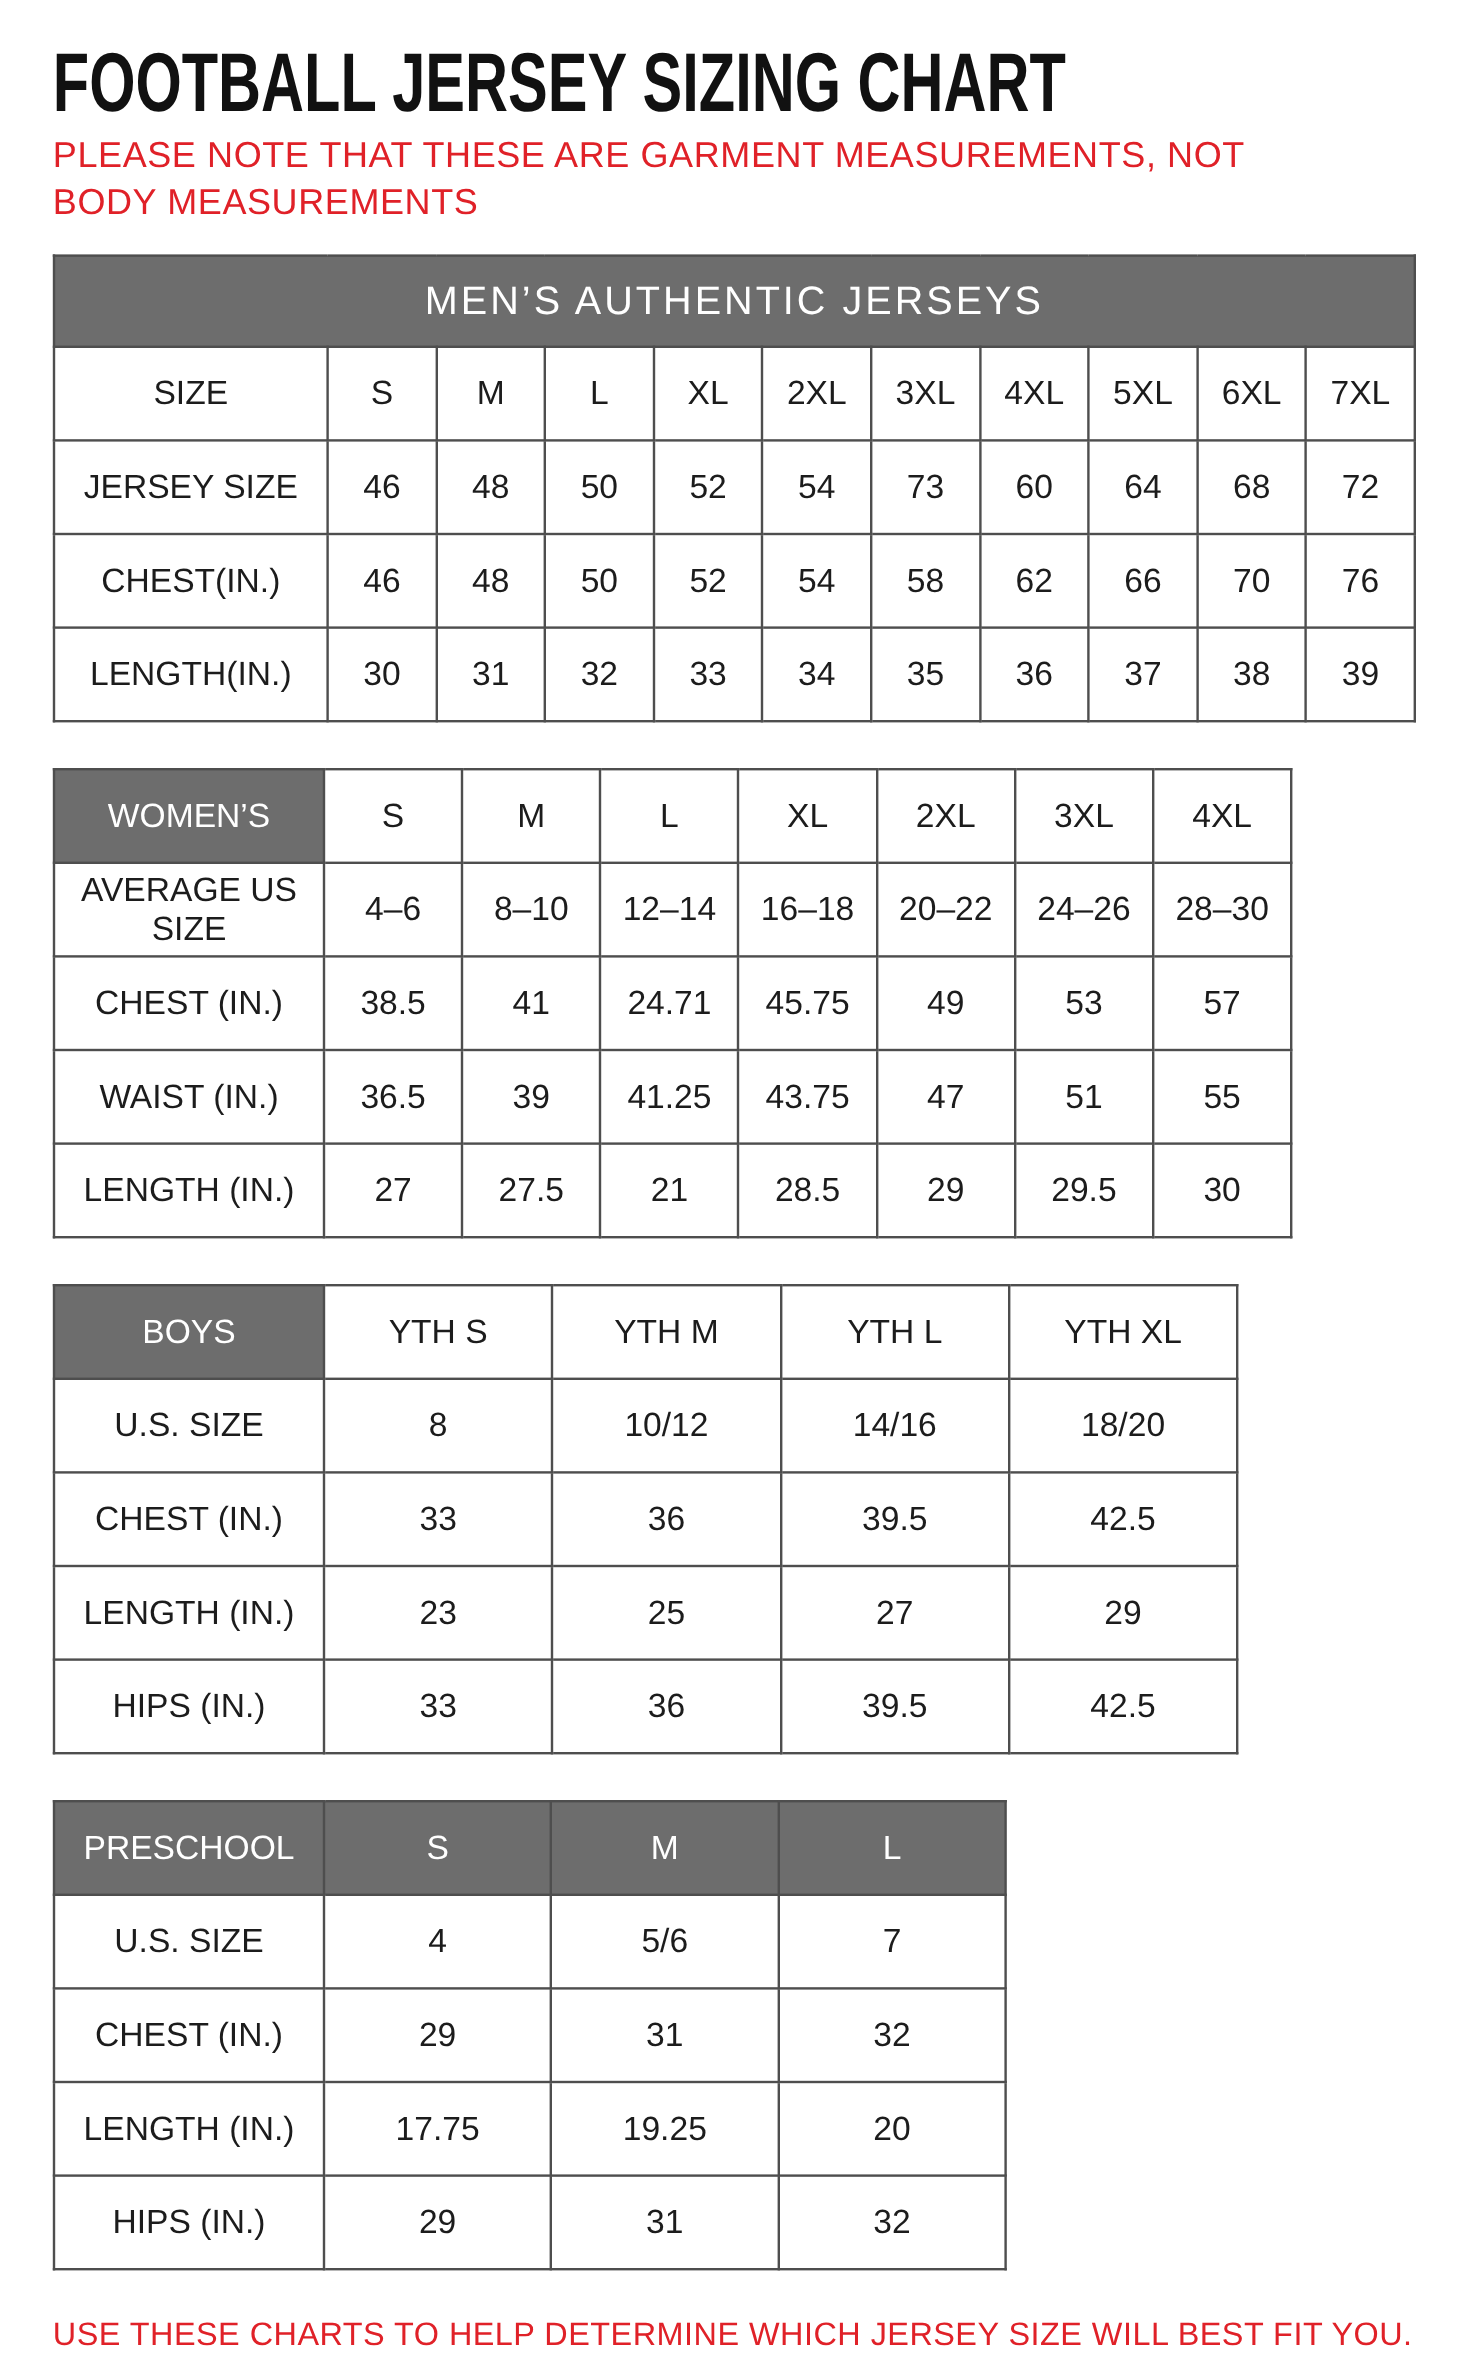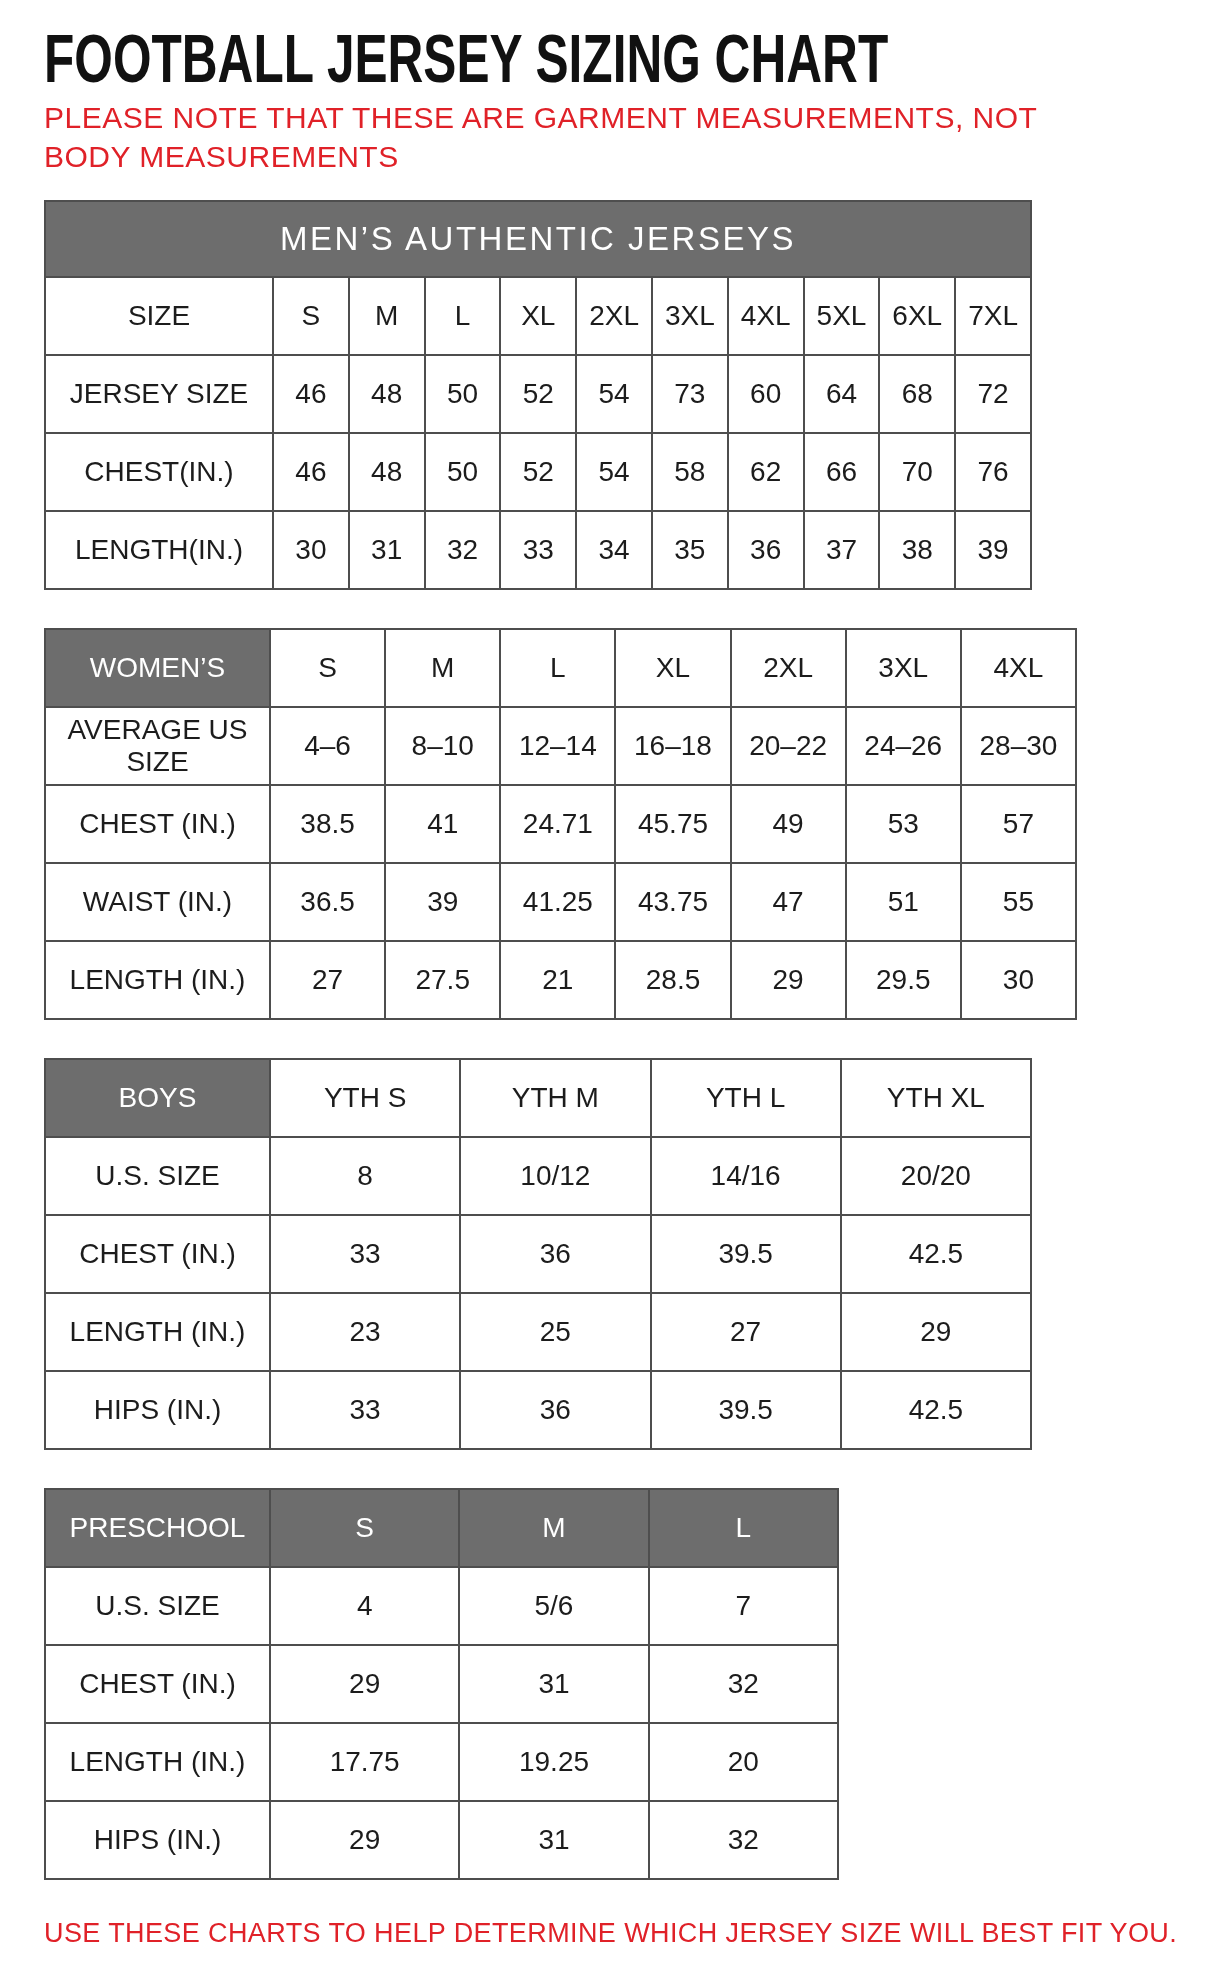--- a/index.html
+++ b/index.html
@@ -5,21 +5,21 @@
   html, body {
     margin: 0;
     padding: 0;
     width: 1220px;
     height: 1974px;
     overflow: hidden;
     background: #ffffff;
     font-family: "Liberation Sans", sans-serif;
     color: #1c1c1c;
   }
-  .page { padding: 20px 0 0 44px; }
+  .page { padding: 32px 0 0 44px; }
 
   .title {
     margin: 0;
     font-size: 62px;
     font-weight: 900;
     line-height: 1.1;
     white-space: nowrap;
     letter-spacing: 0px;
     transform: scaleX(0.80) scaleY(1.12);
     transform-origin: left top;
@@ -56,21 +56,21 @@
     font-size: 33px;
     letter-spacing: 2.5px;
     height: 74px;
   }
   .tbl .hdr-gray {
     background: var(--gray, #6d6d6d);
     color: #ffffff;
   }
   .tbl .rowlabel { font-weight: 400; }
 
-  .mens      { width: 988px; }
+  .mens      { width: 1136px; }
   .womens    { width: 1033px; }
   .boys      { width: 988px; border-radius: 15px; }
   .preschool { width: 795px; }
 
   .footer {
     color: var(--red, #e02128);
     font-size: 27px;
     margin: 6px 0 0 0;
     letter-spacing: 0.4px;
     white-space: nowrap;
@@ -237,21 +237,21 @@
           <th>YTH S</th>
           <th>YTH M</th>
           <th>YTH L</th>
           <th>YTH XL</th>
         </tr>
         <tr>
           <th class="rowlabel">U.S. SIZE</th>
           <td>8</td>
           <td>10/12</td>
           <td>14/16</td>
-          <td>20/20</td>
+          <td>18/20</td>
         </tr>
         <tr>
           <th class="rowlabel">CHEST (IN.)</th>
           <td>33</td>
           <td>36</td>
           <td>39.5</td>
           <td>42.5</td>
         </tr>
         <tr>
           <th class="rowlabel">LENGTH (IN.)</th>

